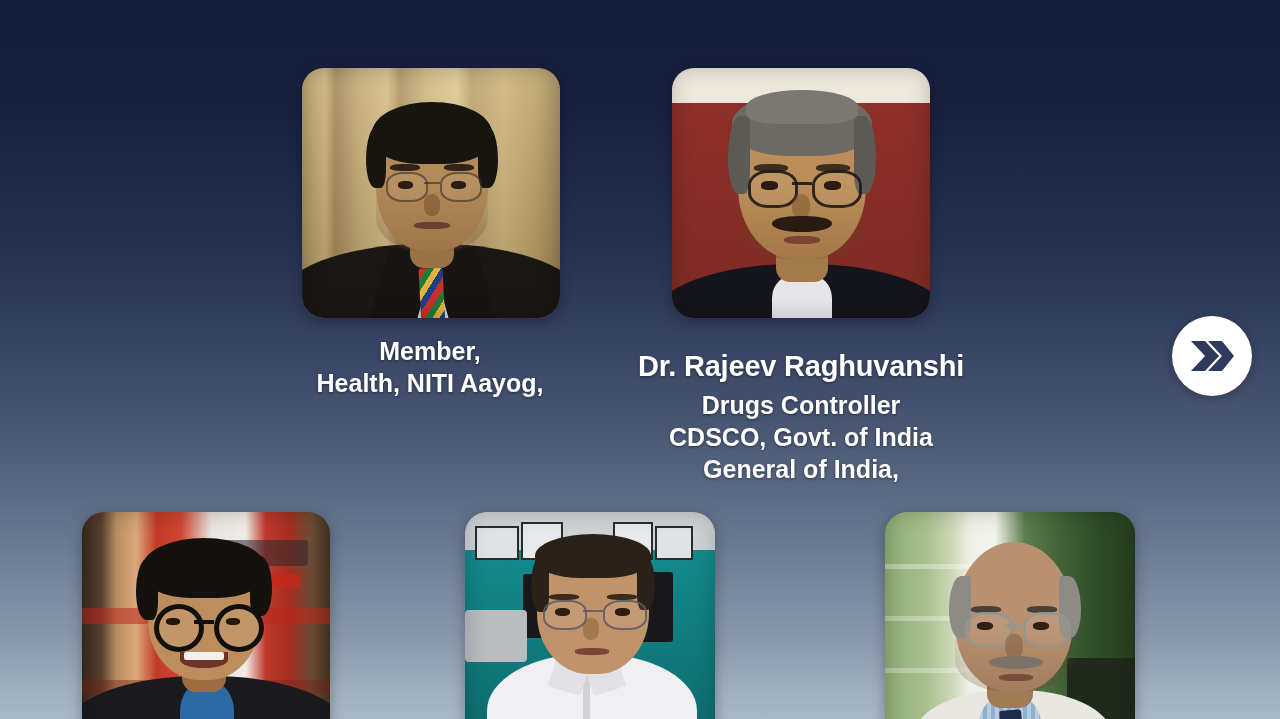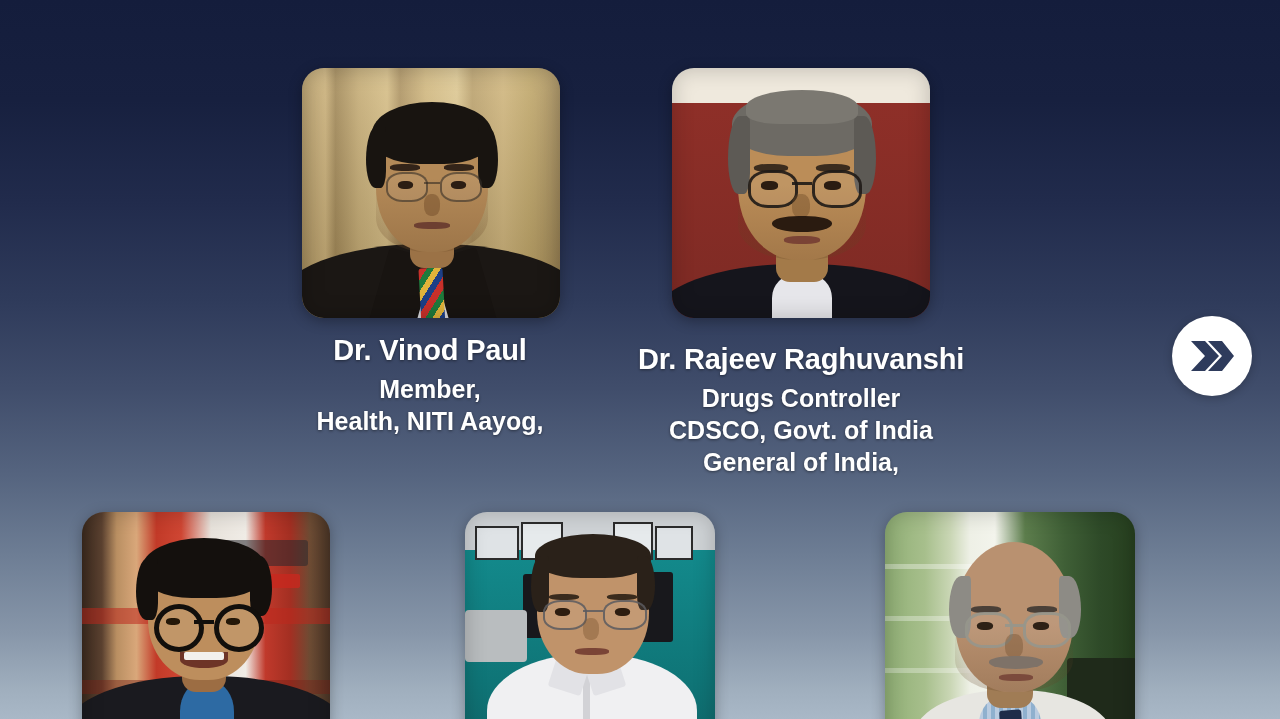--- a/index.html
+++ b/index.html
@@ -228,28 +228,27 @@
 
         <div class="stache" style="left:100px;top:148px;width:60px;height:16px;background:#2a1b10;"></div>
 
         <div class="mouth" style="left:112px;top:168px;width:36px;height:8px;background:#7a4335;"></div>
       </div>
       <div class="blurband" style="inset:0;box-shadow:inset 0 0 22px rgba(0,0,0,0.22);"></div>
     </div>
   </div>
 
   <div class="caption" style="left:280px; top:331px; width:300px;">
-    <div class="cap-name">Dr. Vinod Paul</div>
     <div class="cap-role">
       <span class="rl">Member,</span>
       <span class="rl">Health, NITI Aayog,</span>
     </div>
   </div>
 
-  <div class="caption" style="left:620px; top:340px; width:362px;">
+  <div class="caption" style="left:620px; top:347px; width:362px;">
     <div class="cap-name">Dr. Rajeev Raghuvanshi</div>
     <div class="cap-role">
       <span class="rl">Drugs Controller</span>
       <span class="rl">CDSCO, Govt. of India</span>
       <span class="rl">General of India,</span>
     </div>
   </div>
 
   <div class="photo" style="left:82px; top:512px; width:248px; height:240px;">
     <div class="ph-inner">

